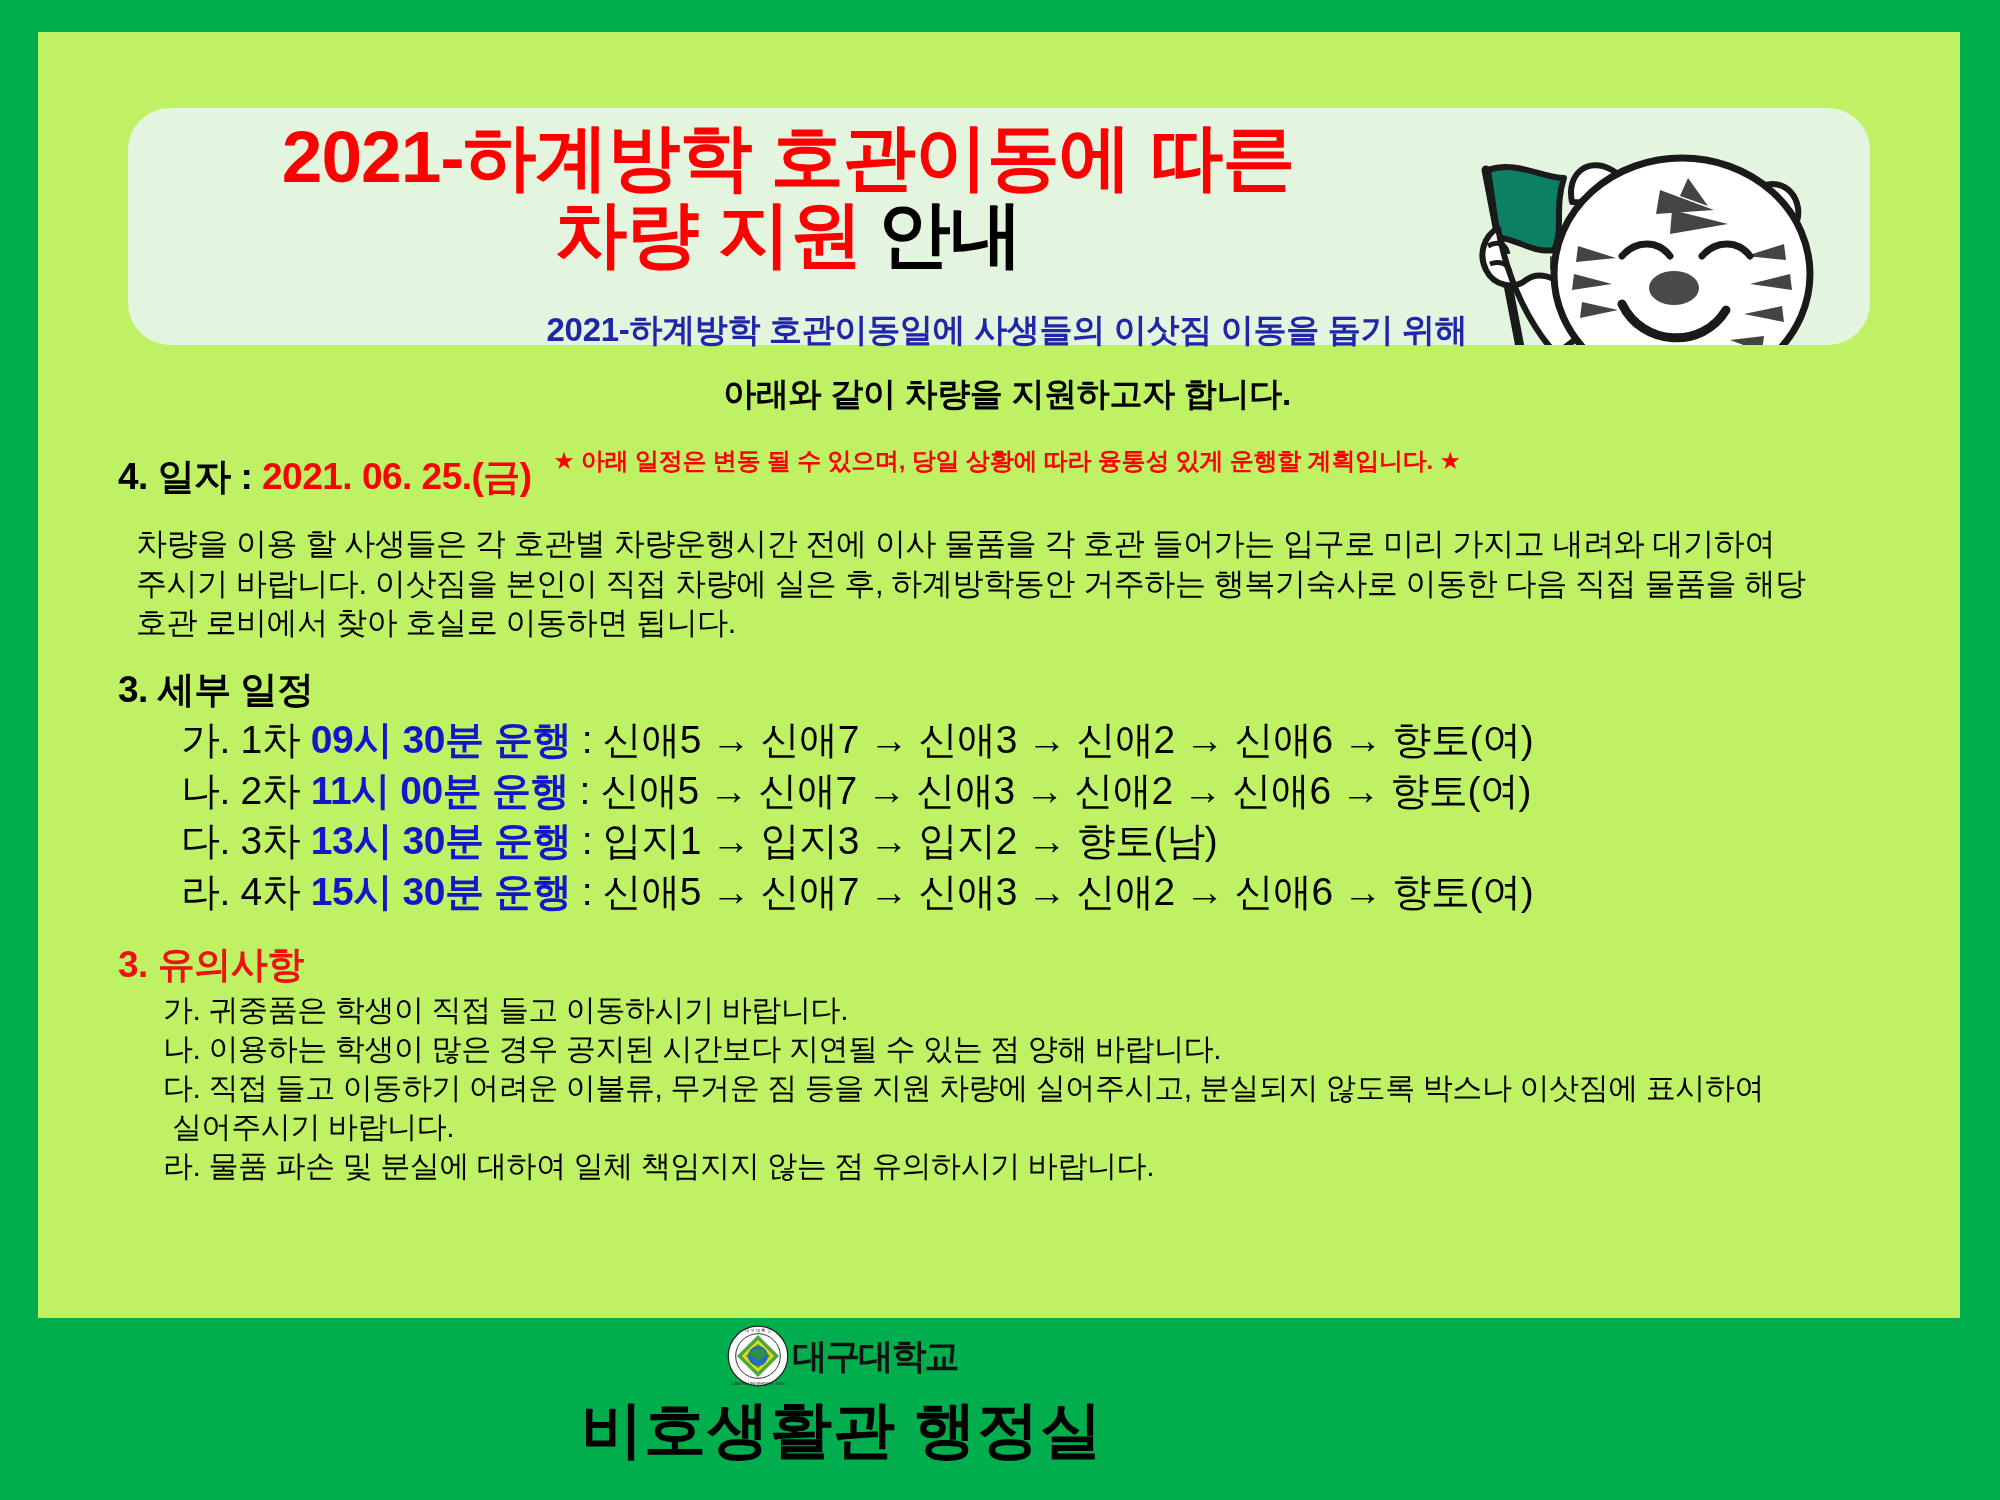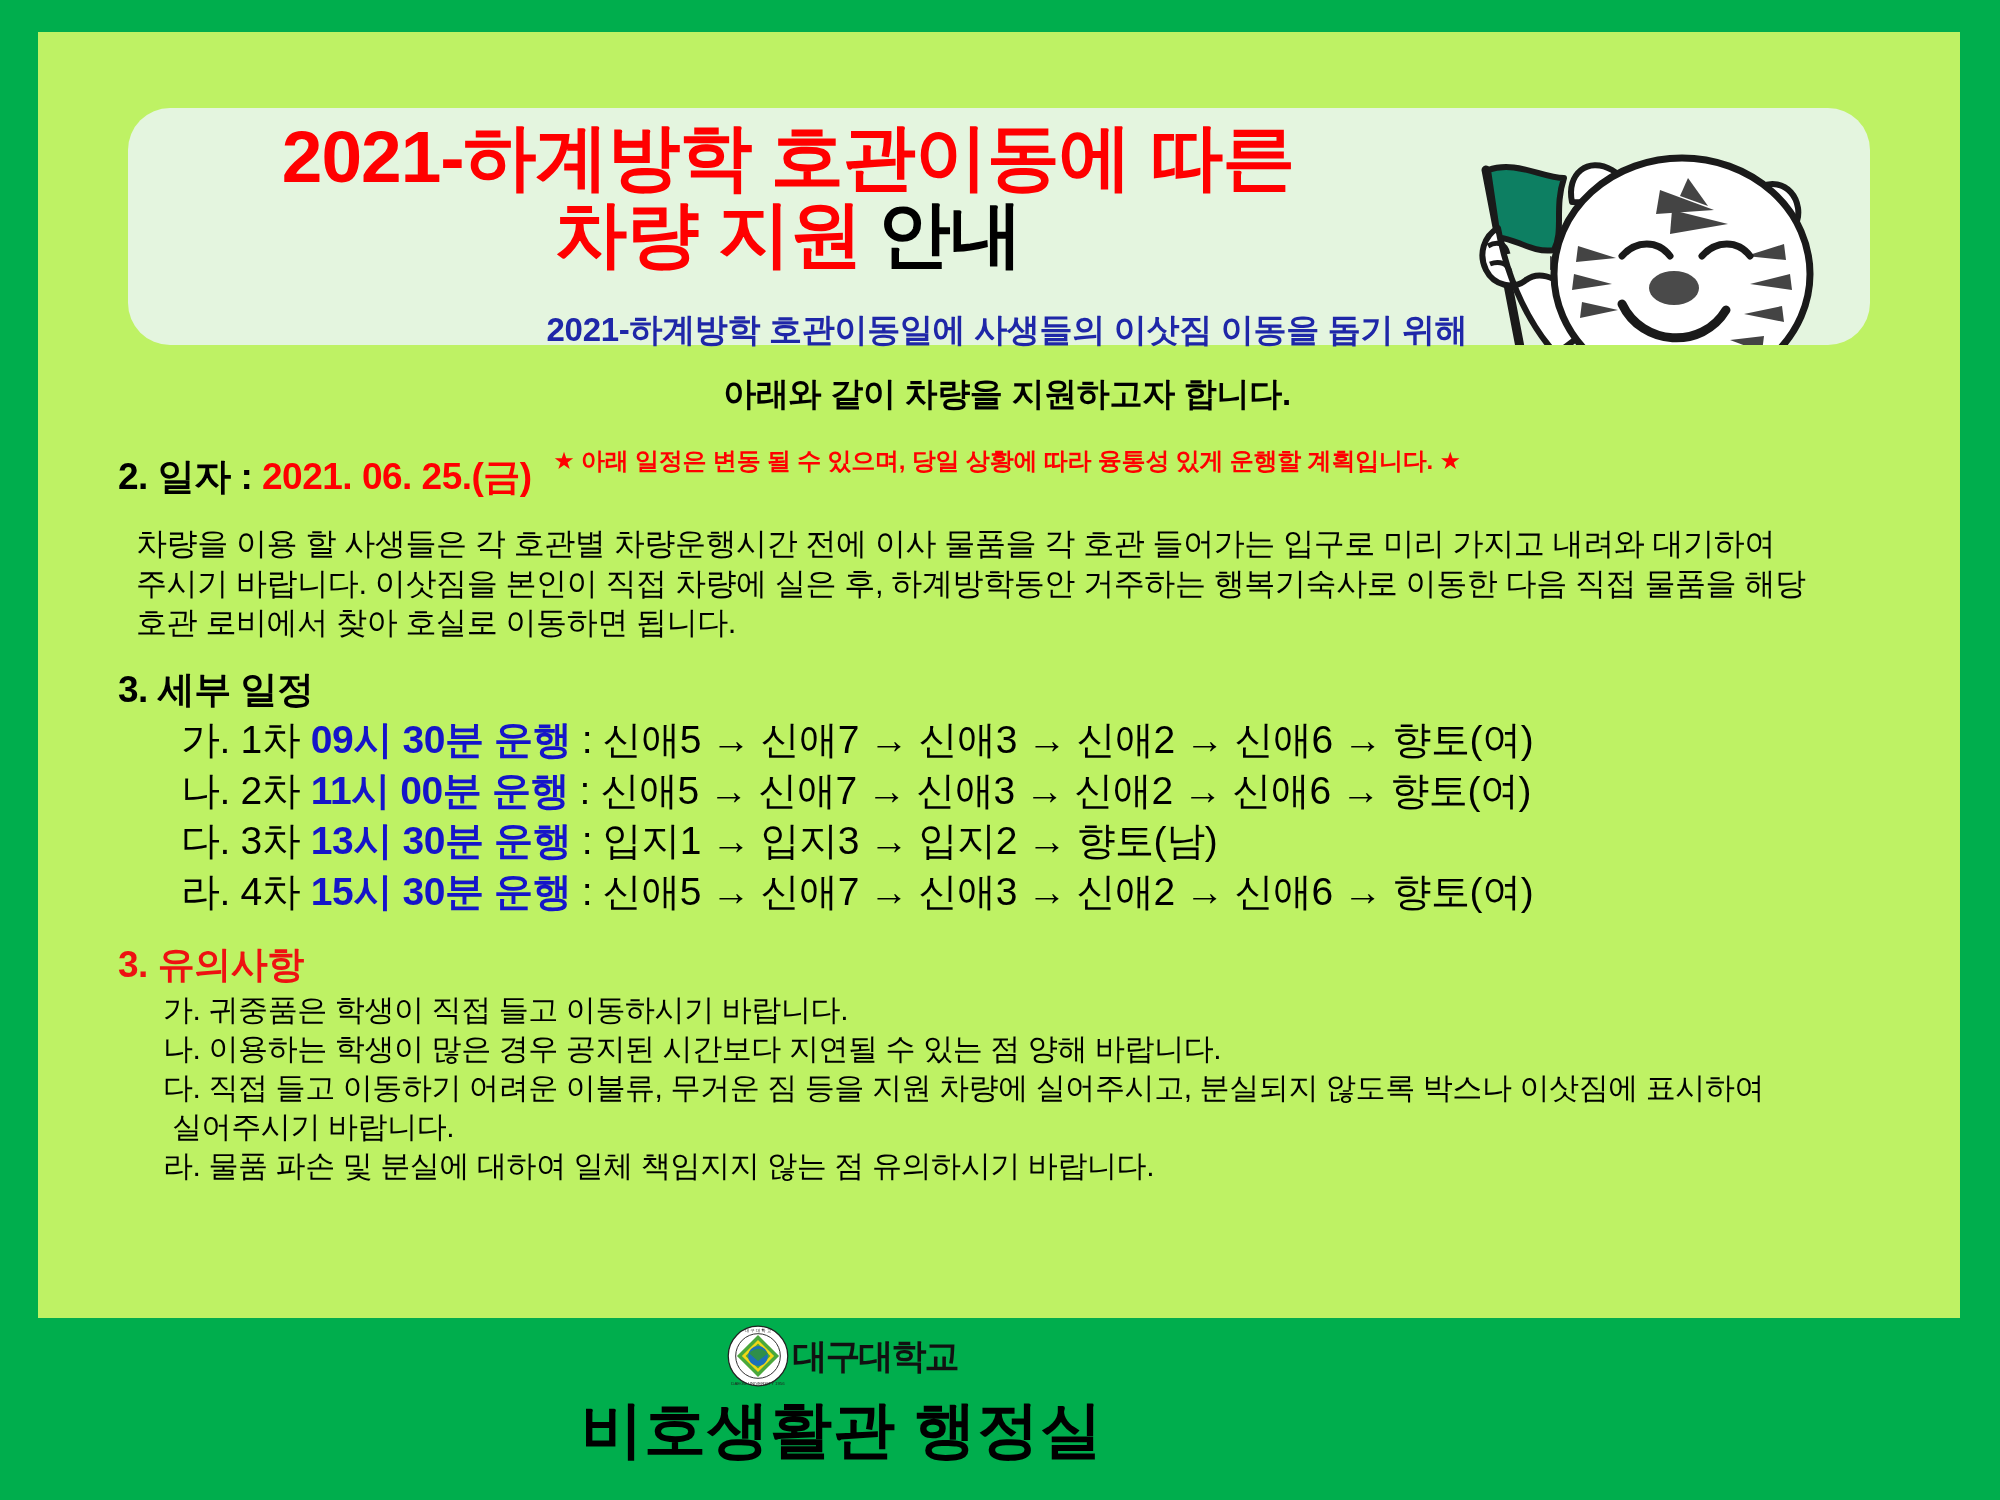--- a/index.html
+++ b/index.html
@@ -244,21 +244,21 @@
 
   <div id="intro">
     <div class="intro-line-1">2021-하계방학 호관이동일에 사생들의 이삿짐 이동을 돕기 위해</div>
     <div class="intro-line-2">아래와 같이 차량을 지원하고자 합니다.</div>
     <div class="intro-line-3">★ 아래 일정은 변동 될 수 있으며, 당일 상황에 따라 융통성 있게 운행할 계획입니다. ★</div>
   </div>
 
   <div id="content">
 
     <div class="sec-head bold">
-      <span>2. 일자 : </span><span class="head-value-red">2021. 06. 25.(금)</span>
+      <span>4. 일자 : </span><span class="head-value-red">2021. 06. 25.(금)</span>
     </div>
 
     <div class="gap-m"></div>
 
     <div class="sec-body">
       <div>차량을 이용 할 사생들은 각 호관별 차량운행시간 전에 이사 물품을 각 호관 들어가는 입구로 미리 가지고 내려와 대기하여</div>
       <div>주시기 바랍니다. 이삿짐을 본인이 직접 차량에 실은 후, 하계방학동안 거주하는 행복기숙사로 이동한 다음 직접 물품을 해당</div>
       <div>호관 로비에서 찾아 호실로 이동하면 됩니다.</div>
     </div>
 

